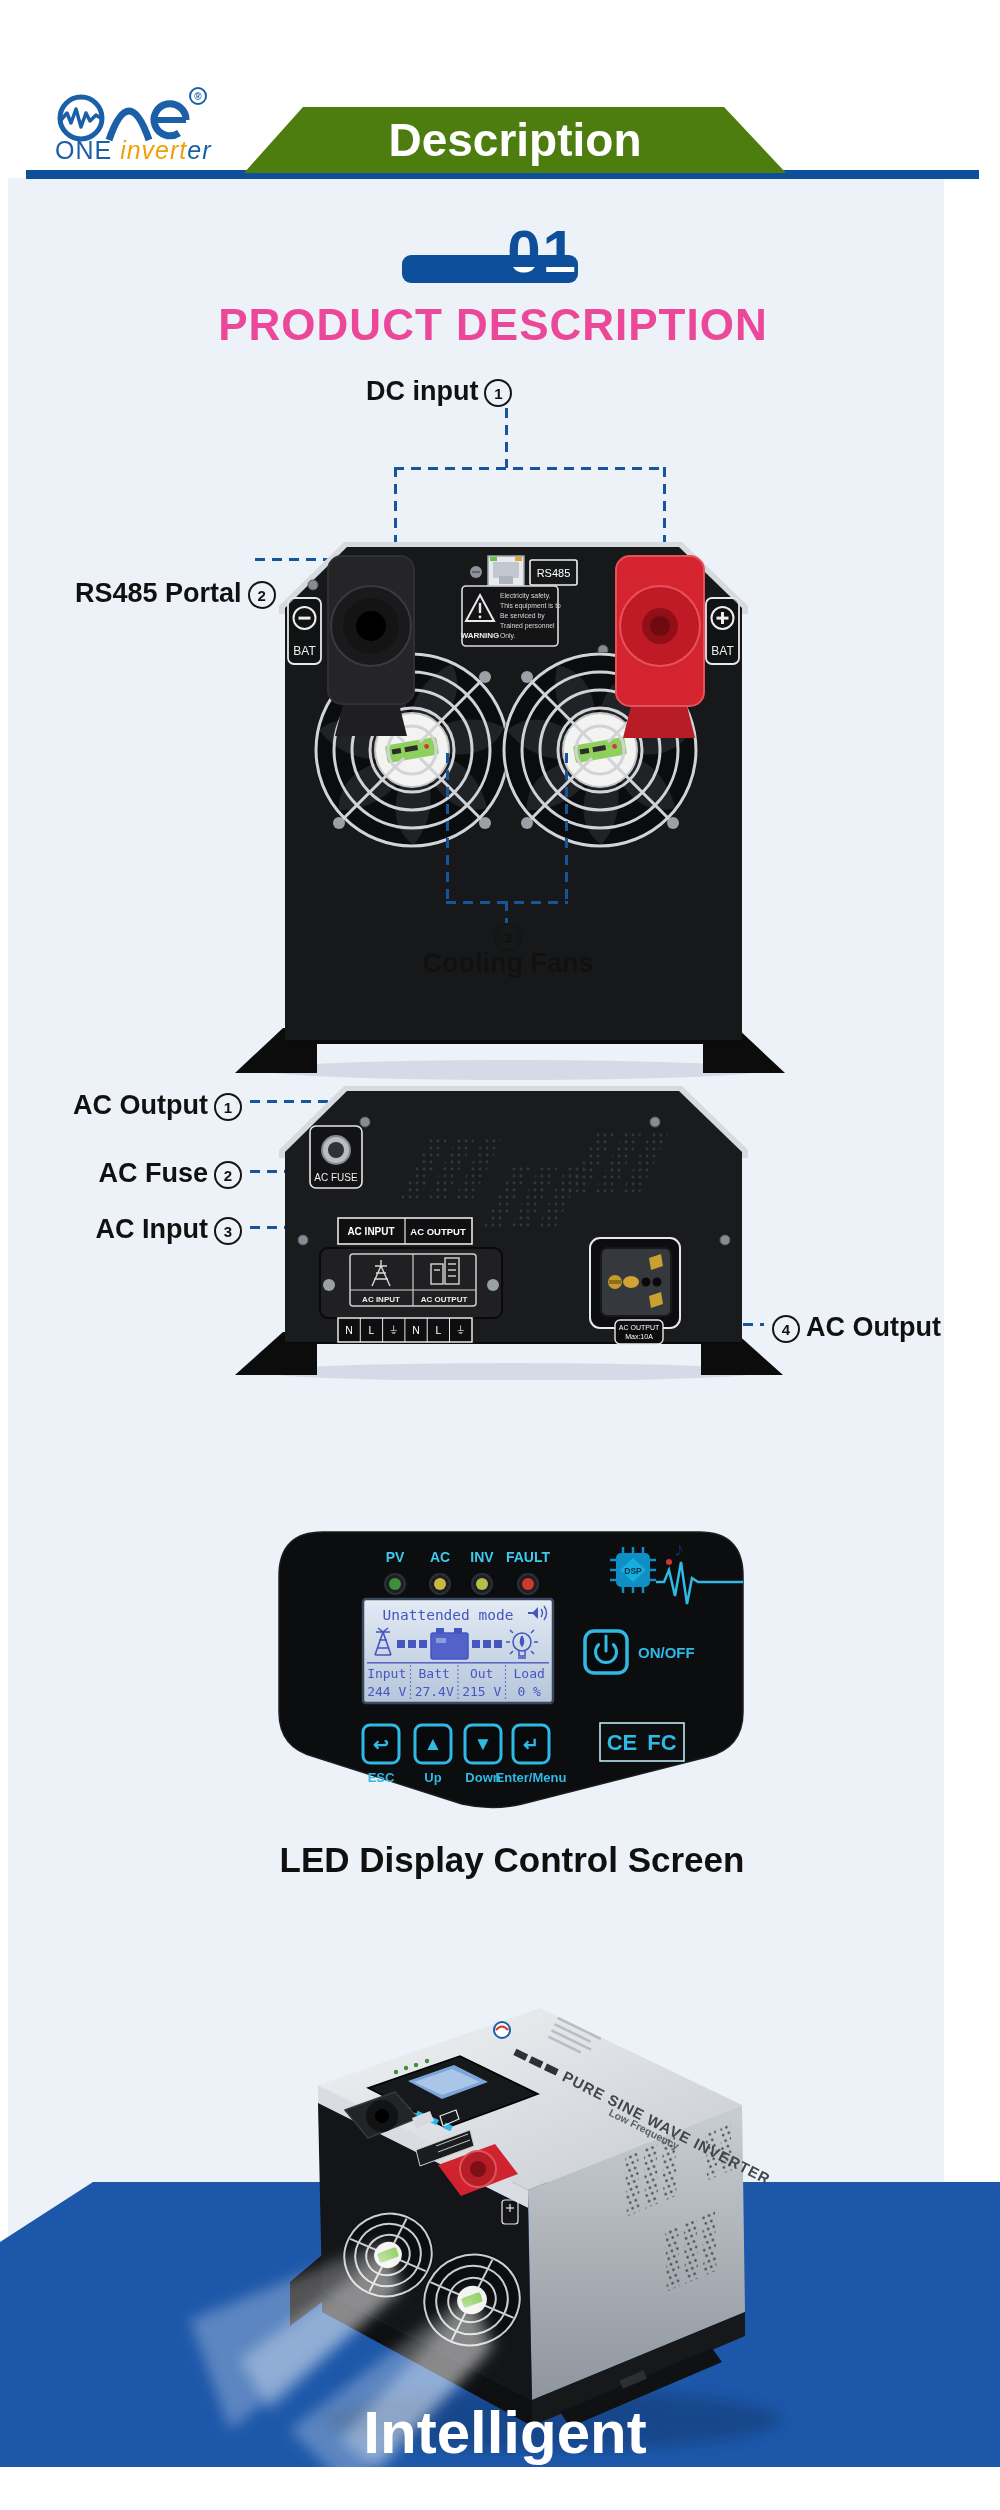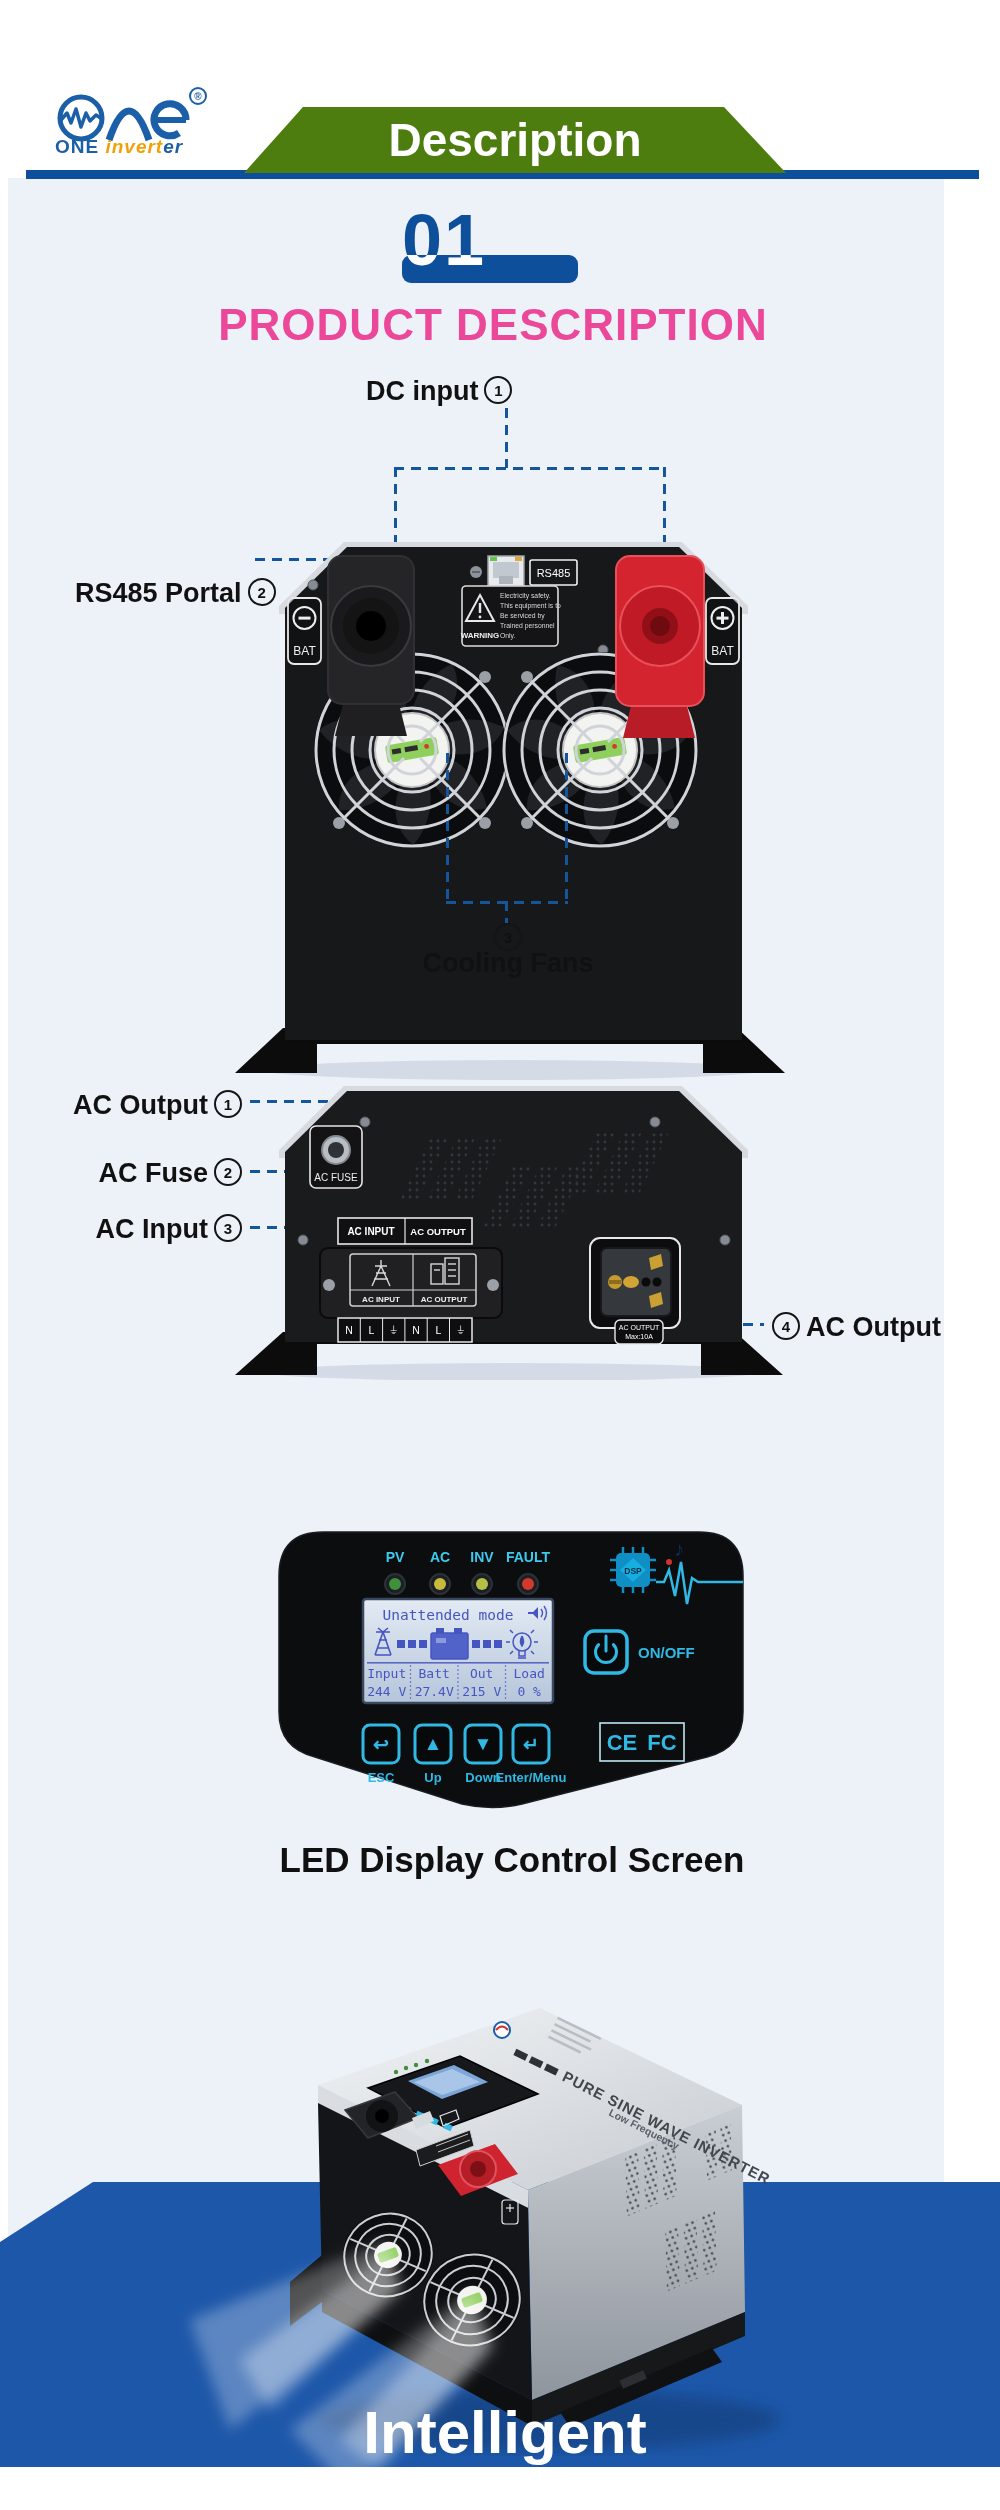--- a/index.html
+++ b/index.html
@@ -1,39 +1,39 @@
 <!DOCTYPE html>
 <html><head>
 <meta charset="utf-8">
 <style>
   html,body{margin:0;padding:0;background:#ffffff;}
   .page{position:relative;width:1000px;height:2510px;background:#ffffff;overflow:hidden;
         font-family:"Liberation Sans",sans-serif;}
   .abs{position:absolute;}
   .panel-bg{left:8px;top:178px;width:936px;height:2289px;background:#edf2f9;}
   
-  .logo-line{left:55px;top:136px;width:300px;font-size:19px;font-weight:bold;letter-spacing:1px;}
+  .logo-line{left:55px;top:136px;width:300px;font-size:25px;font-weight:normal;letter-spacing:1px;}
   .logo-one{color:#1b5fa8;}
   .logo-inv{color:#f0a10a;font-style:italic;}
   .logo-er{color:#1b5fa8;font-style:italic;}
   .banner{left:244px;top:107px;width:542px;height:66px;background:#4d7c0f;
           clip-path:polygon(59px 0,480px 0,542px 66px,0 66px);}
   .banner-text{width:100%;height:66px;line-height:66px;text-align:center;color:#ffffff;
                font-size:46px;font-weight:bold;}
   .blue-bar{left:26px;top:170px;width:953px;height:9px;background:#0e4f9b;}
   
   .badge-bar{left:402px;top:255px;width:176px;height:28px;border-radius:9px;background:#0e4f9b;}
-  .badge-num{left:402px;top:190px;width:176px;height:100px;line-height:100px;text-align:left;
-             font-size:72px;font-weight:bold;letter-spacing:2px;}
+  .badge-num{left:402px;top:202px;width:176px;height:100px;line-height:100px;text-align:right;
+             font-size:60px;font-weight:bold;letter-spacing:2px;}
   .badge-num.blue{color:#0e4f9b;clip-path:inset(0 0 35px 0);}
   .badge-num.white{color:#ffffff;clip-path:inset(65px 0 0 0);}
   .sec-title{left:0;top:300px;width:986px;text-align:center;font-size:44px;font-weight:bold;
              letter-spacing:1px;color:#ec4899;}
   
-  .callout{display:flex;align-items:flex-start;gap:6px;font-size:27px;font-weight:bold;color:#111111;}
+  .callout{display:flex;align-items:flex-end;gap:6px;font-size:27px;font-weight:bold;color:#111111;}
   .num-circle{width:24px;height:24px;border:2px solid #151515;border-radius:50%;
               display:inline-flex;align-items:center;justify-content:center;
               font-size:15px;font-weight:bold;color:#111;flex:0 0 auto;background:transparent;}
   .dash-h{position:absolute;height:3px;
           background:repeating-linear-gradient(90deg,#15559c 0 10px,transparent 10px 17px);}
   .dash-v{position:absolute;width:3px;
           background:repeating-linear-gradient(180deg,#15559c 0 10px,transparent 10px 17px);}
   .center-label{text-align:center;font-size:27px;font-weight:bold;color:#111111;}
   .caption-dark{font-size:35px;font-weight:bold;color:#101010;text-align:center;}
   .footer-blue{left:0;top:2182px;width:1000px;height:285px;background:#1d57a9;

